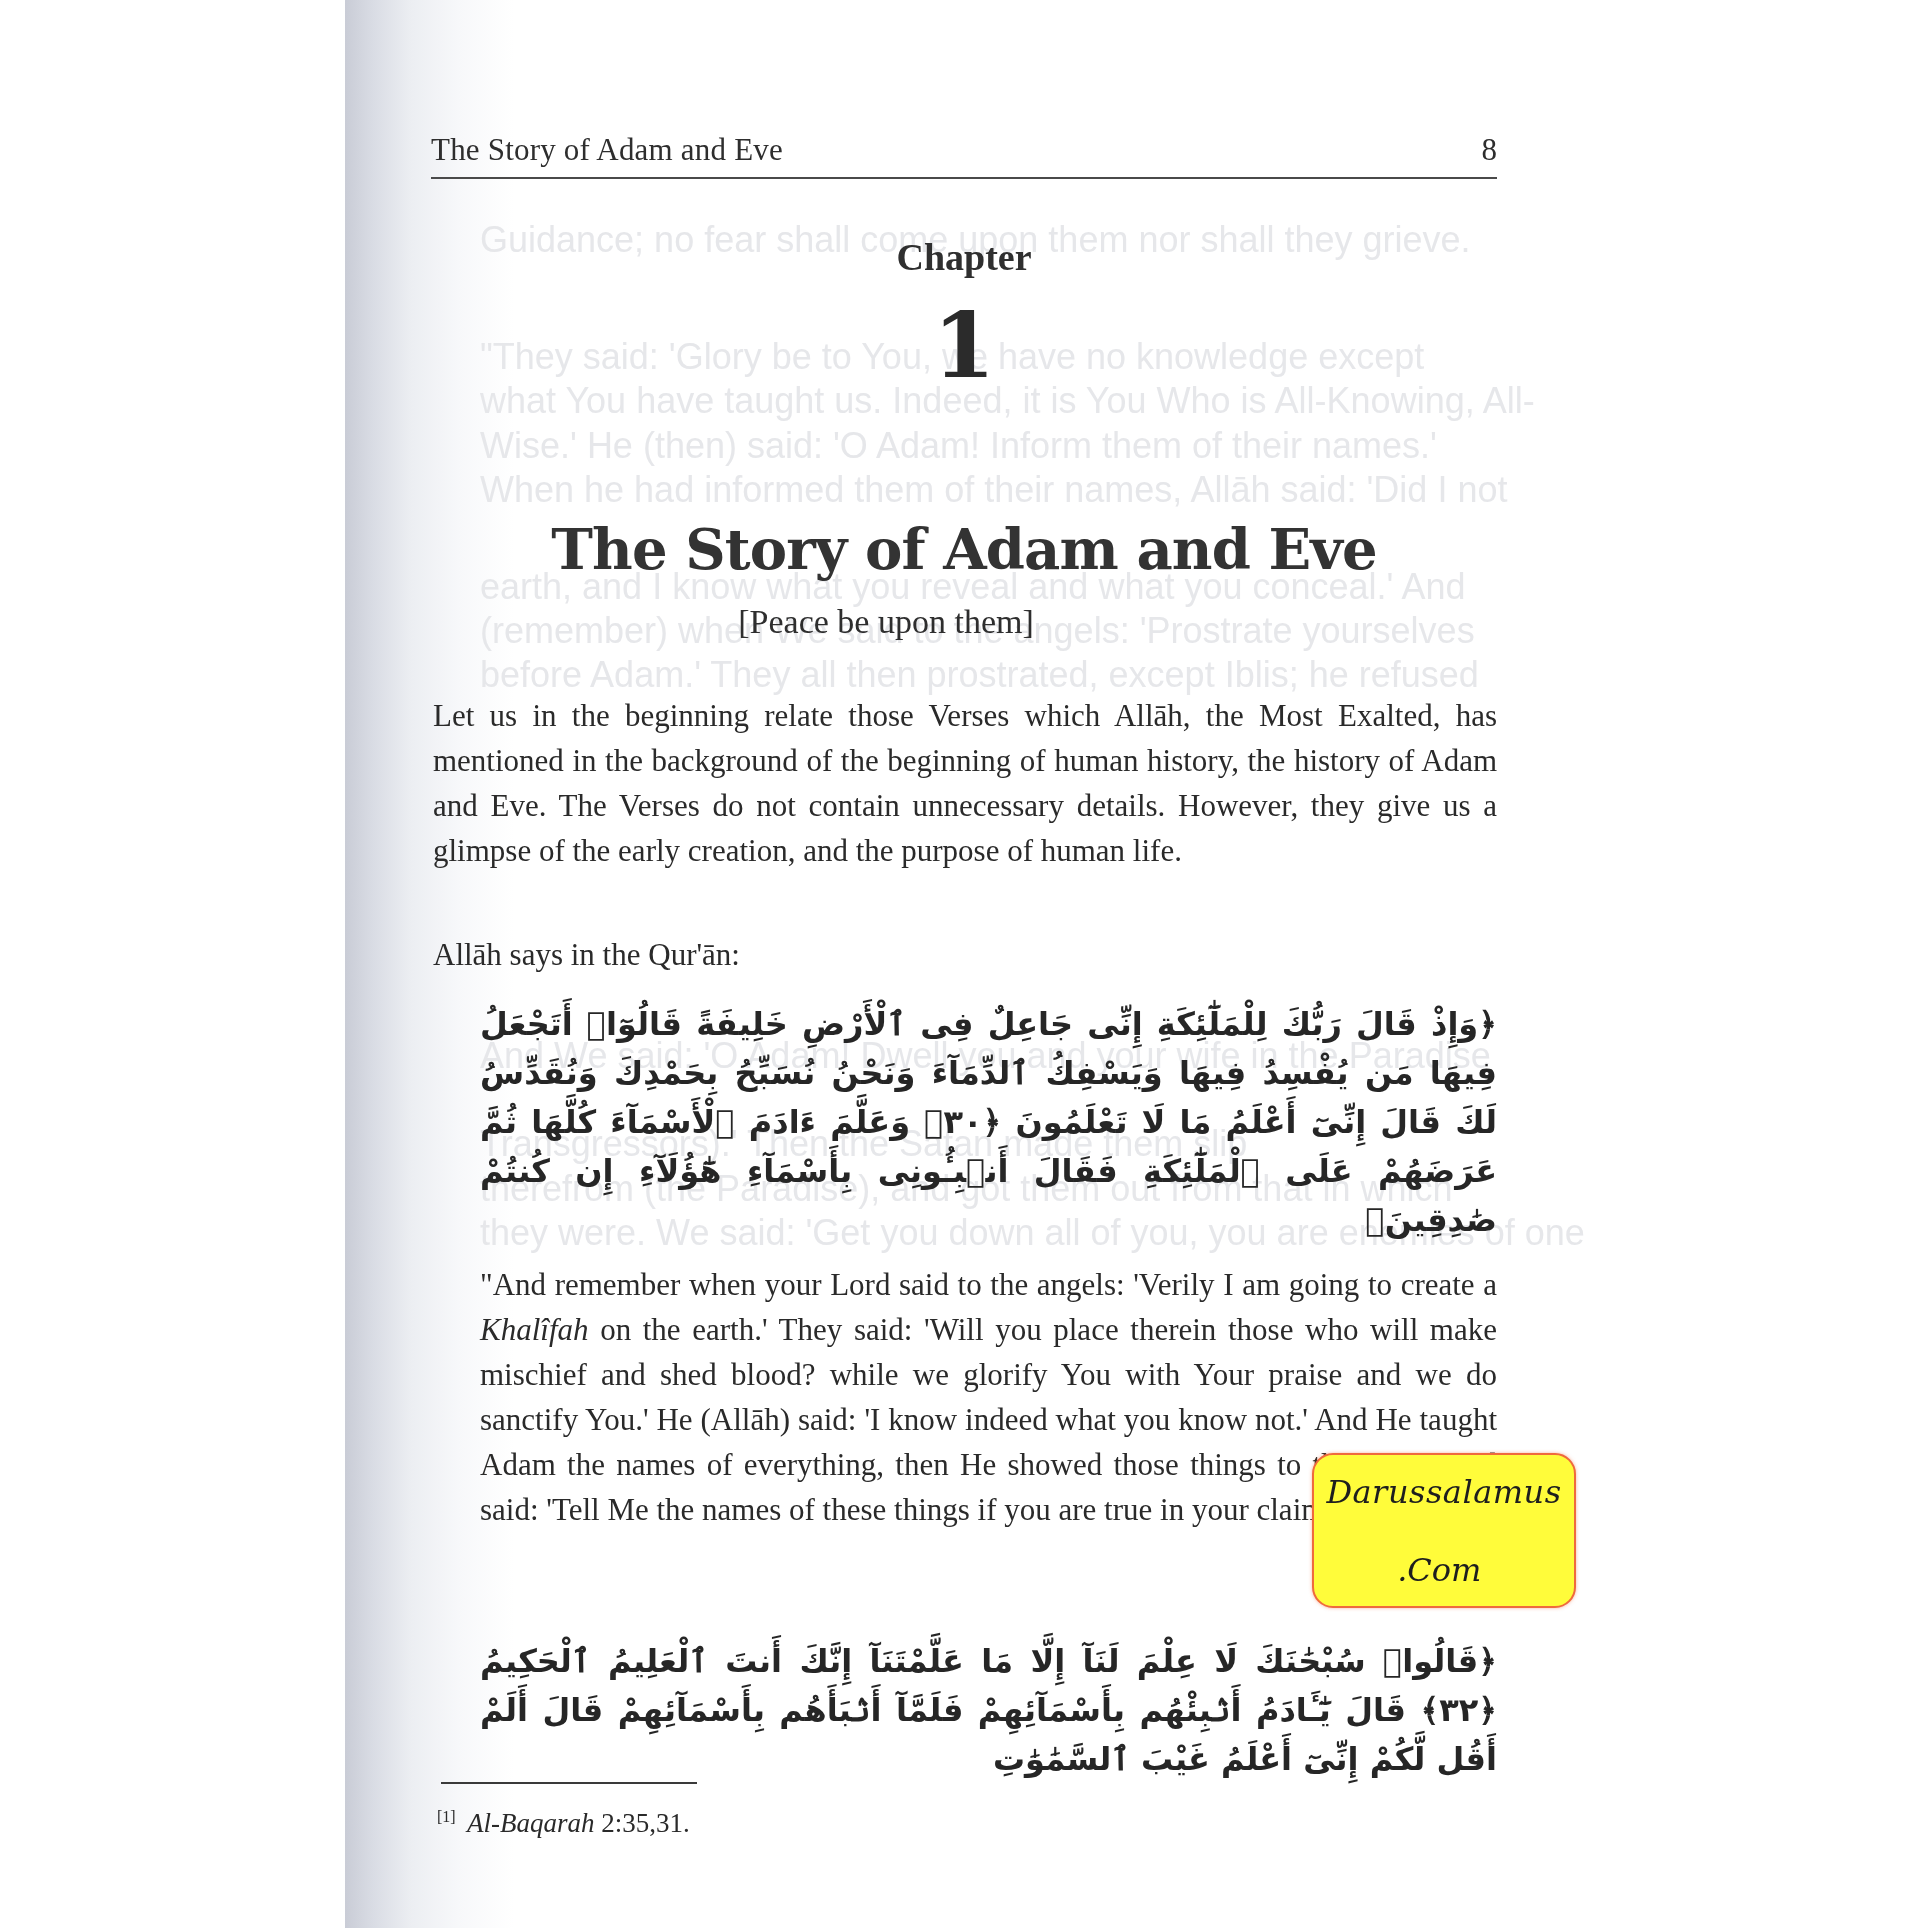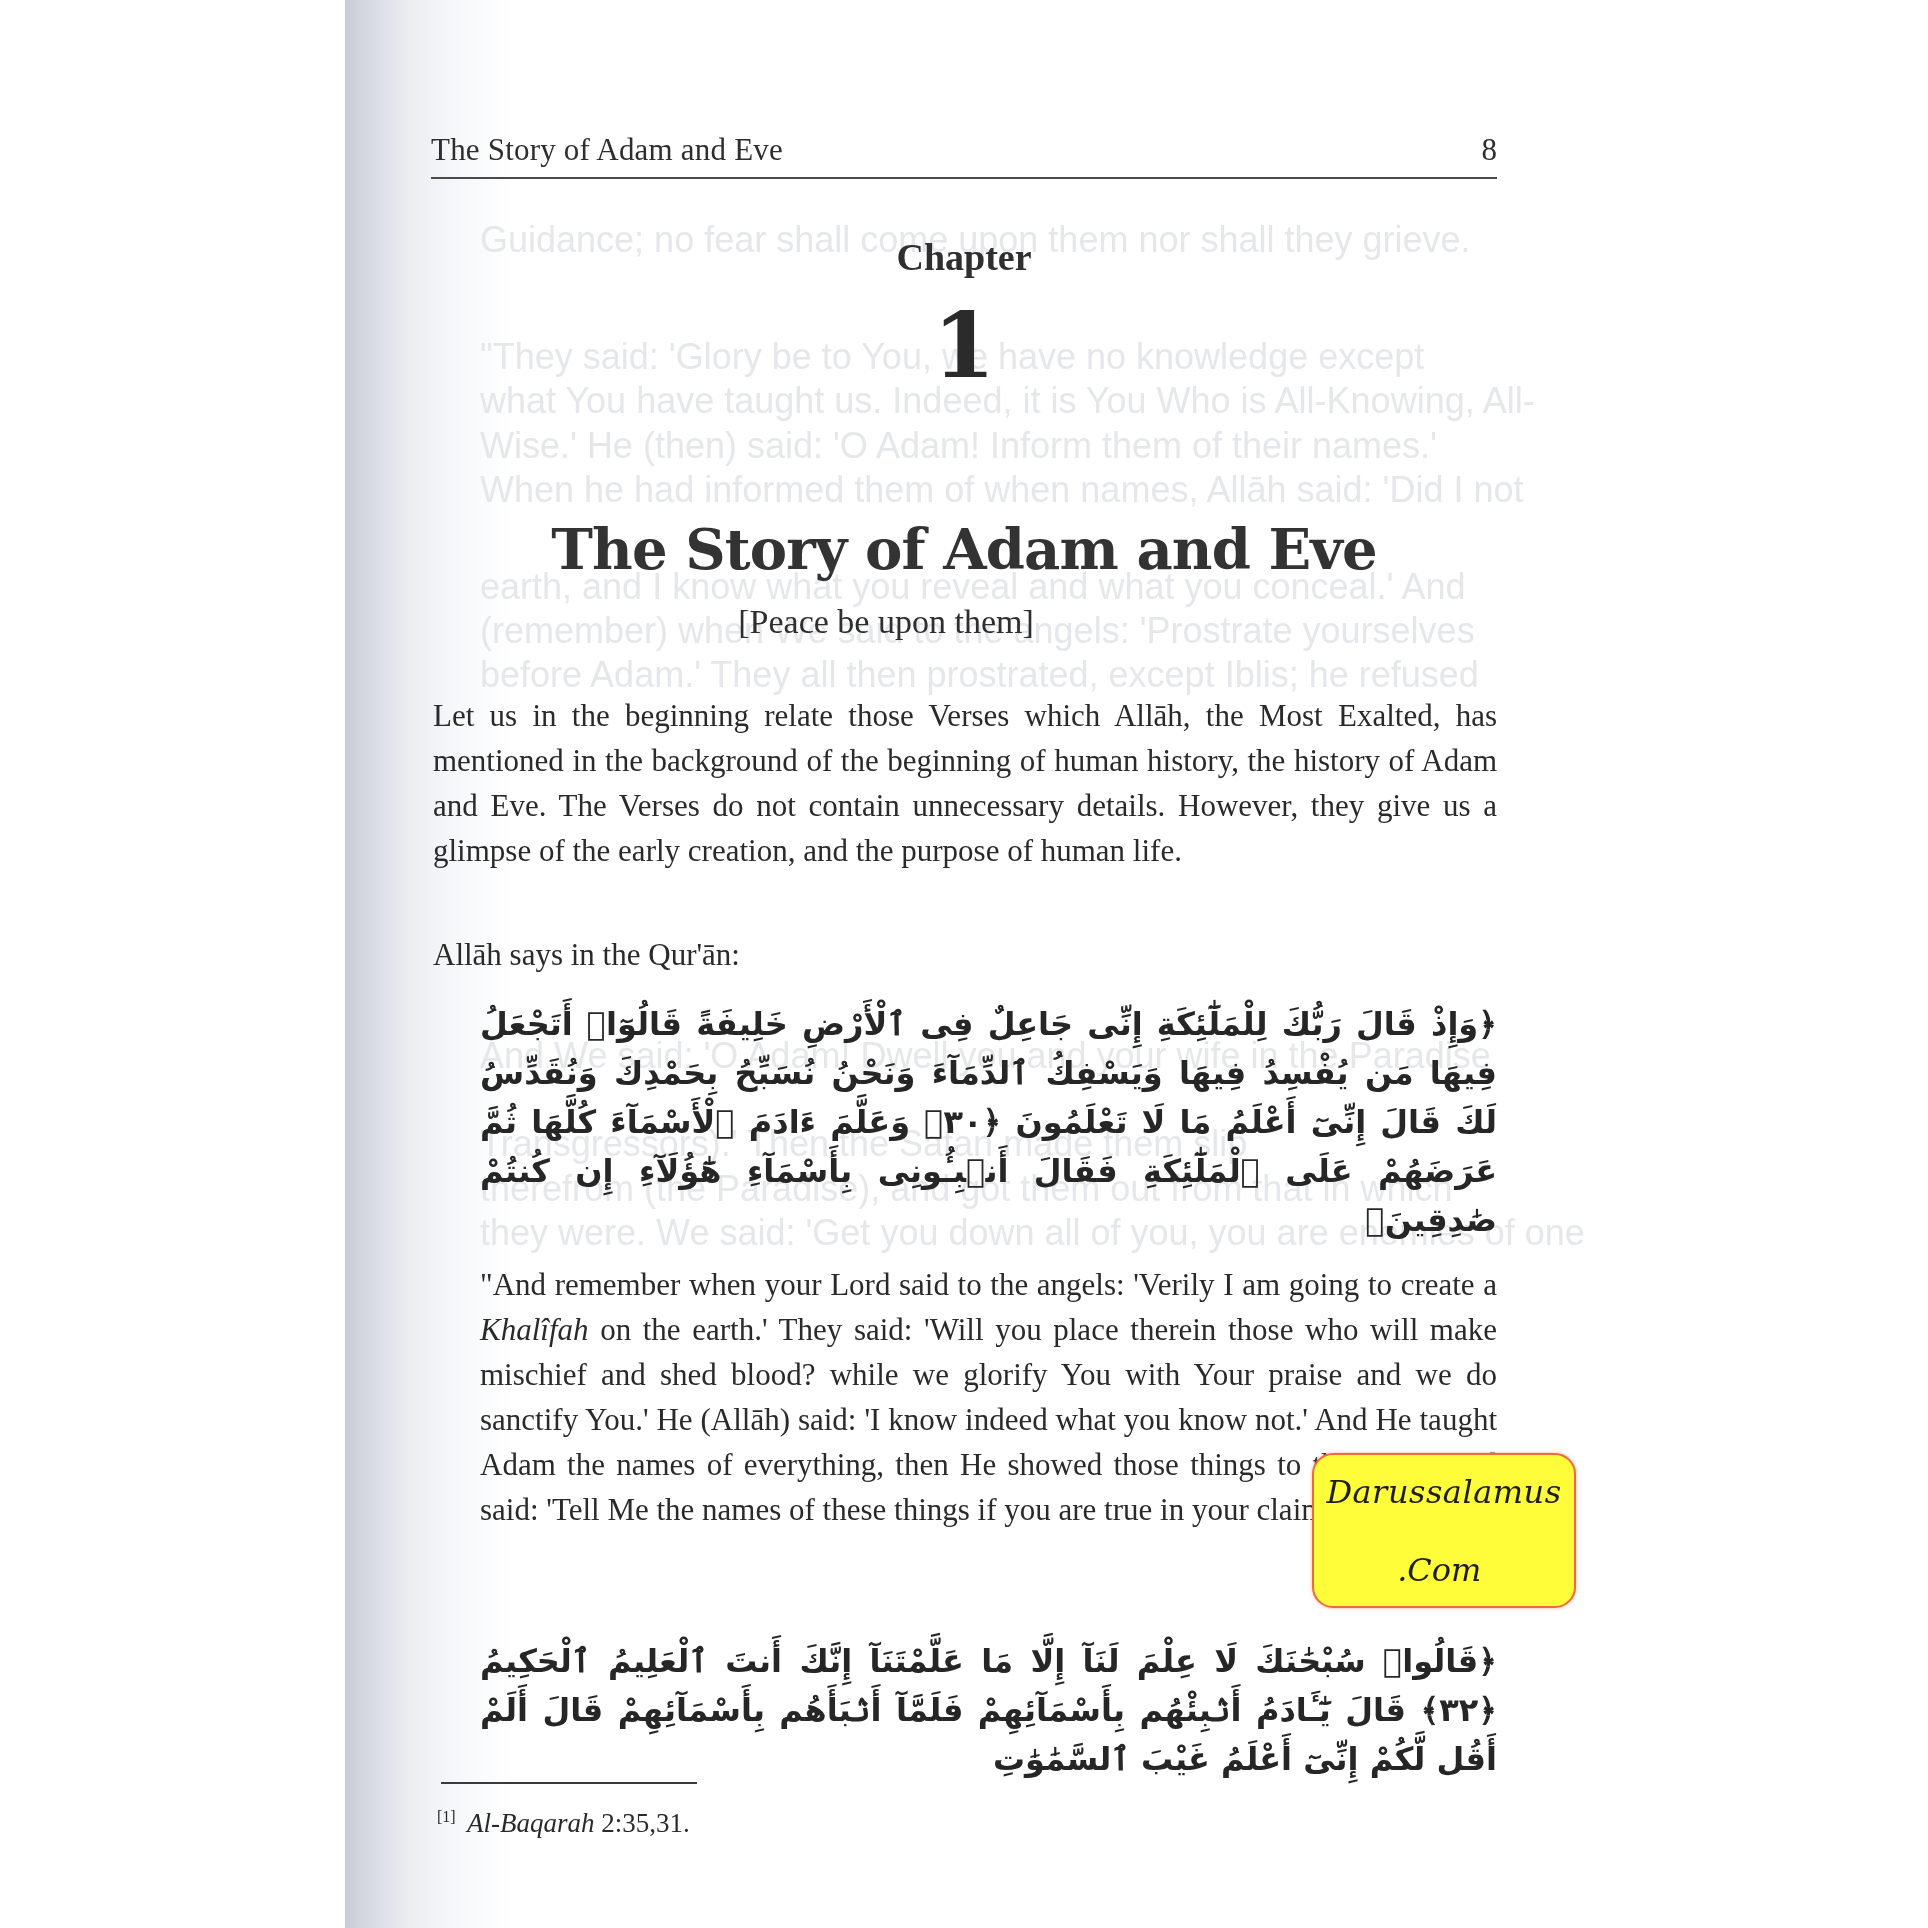--- a/index.html
+++ b/index.html
@@ -85,21 +85,21 @@
 </style>
 </head>
 <body>
 
 <div class="page"></div>
 
 <div class="ghost" style="left:480px; top:218px;">Guidance; no fear shall come upon them nor shall they grieve.</div>
 <div class="ghost" style="left:480px; top:335px;">"They said: 'Glory be to You, we have no knowledge except</div>
 <div class="ghost" style="left:480px; top:379px;">what You have taught us. Indeed, it is You Who is All-Knowing, All-</div>
 <div class="ghost" style="left:480px; top:424px;">Wise.' He (then) said: 'O Adam! Inform them of their names.'</div>
-<div class="ghost" style="left:480px; top:468px;">When he had informed them of when names, Allāh said: 'Did I not</div>
+<div class="ghost" style="left:480px; top:468px;">When he had informed them of their names, Allāh said: 'Did I not</div>
 <div class="ghost" style="left:480px; top:565px;">earth, and I know what you reveal and what you conceal.' And</div>
 <div class="ghost" style="left:480px; top:609px;">(remember) when We said to the angels: 'Prostrate yourselves</div>
 <div class="ghost" style="left:480px; top:653px;">before Adam.' They all then prostrated, except Iblis; he refused</div>
 <div class="ghost" style="left:480px; top:1034px;">And We said: 'O Adam! Dwell you and your wife in the Paradise</div>
 <div class="ghost" style="left:480px; top:1122px;">Transgressors).' Then the Satan made them slip</div>
 <div class="ghost" style="left:480px; top:1167px;">therefrom (the Paradise), and got them out from that in which</div>
 <div class="ghost" style="left:480px; top:1211px;">they were. We said: 'Get you down all of you, you are enemies of one</div>
 
 <div class="running-head">The Story of Adam and Eve</div>
 <div class="page-number">8</div>

